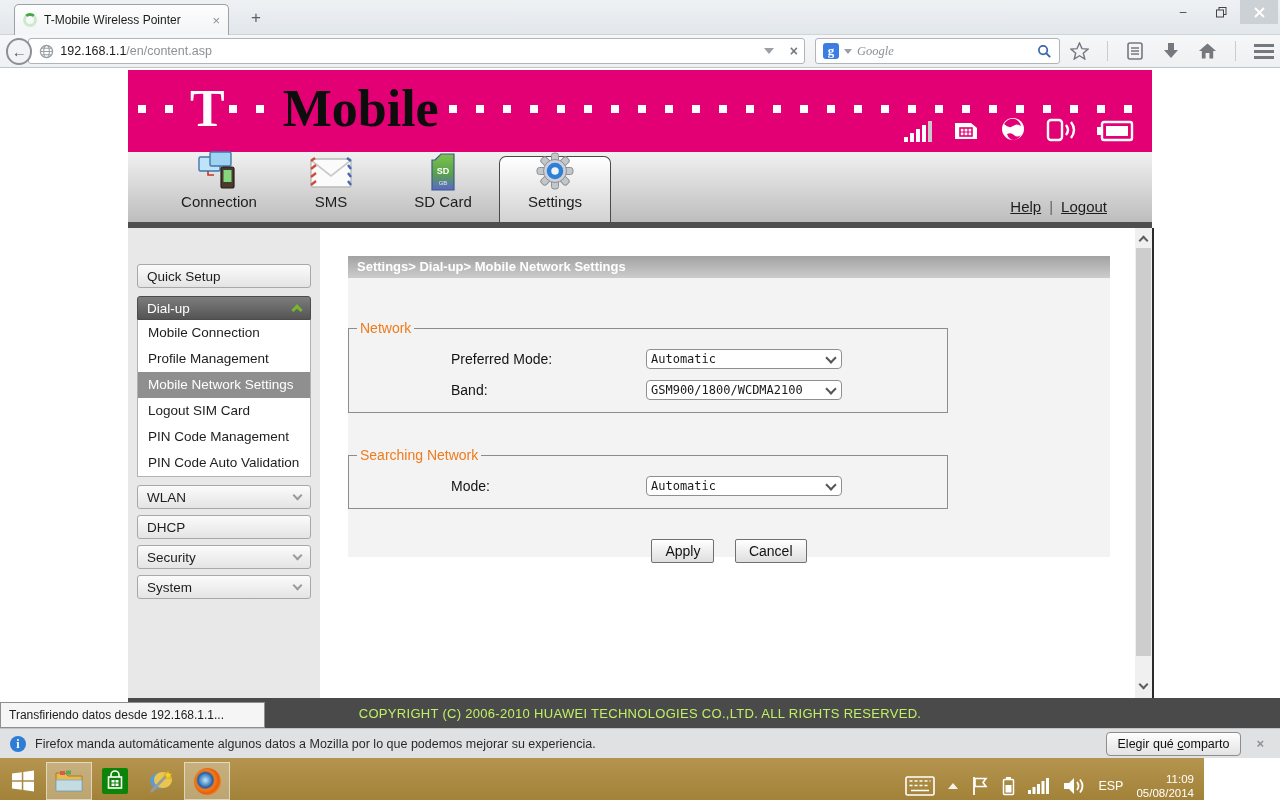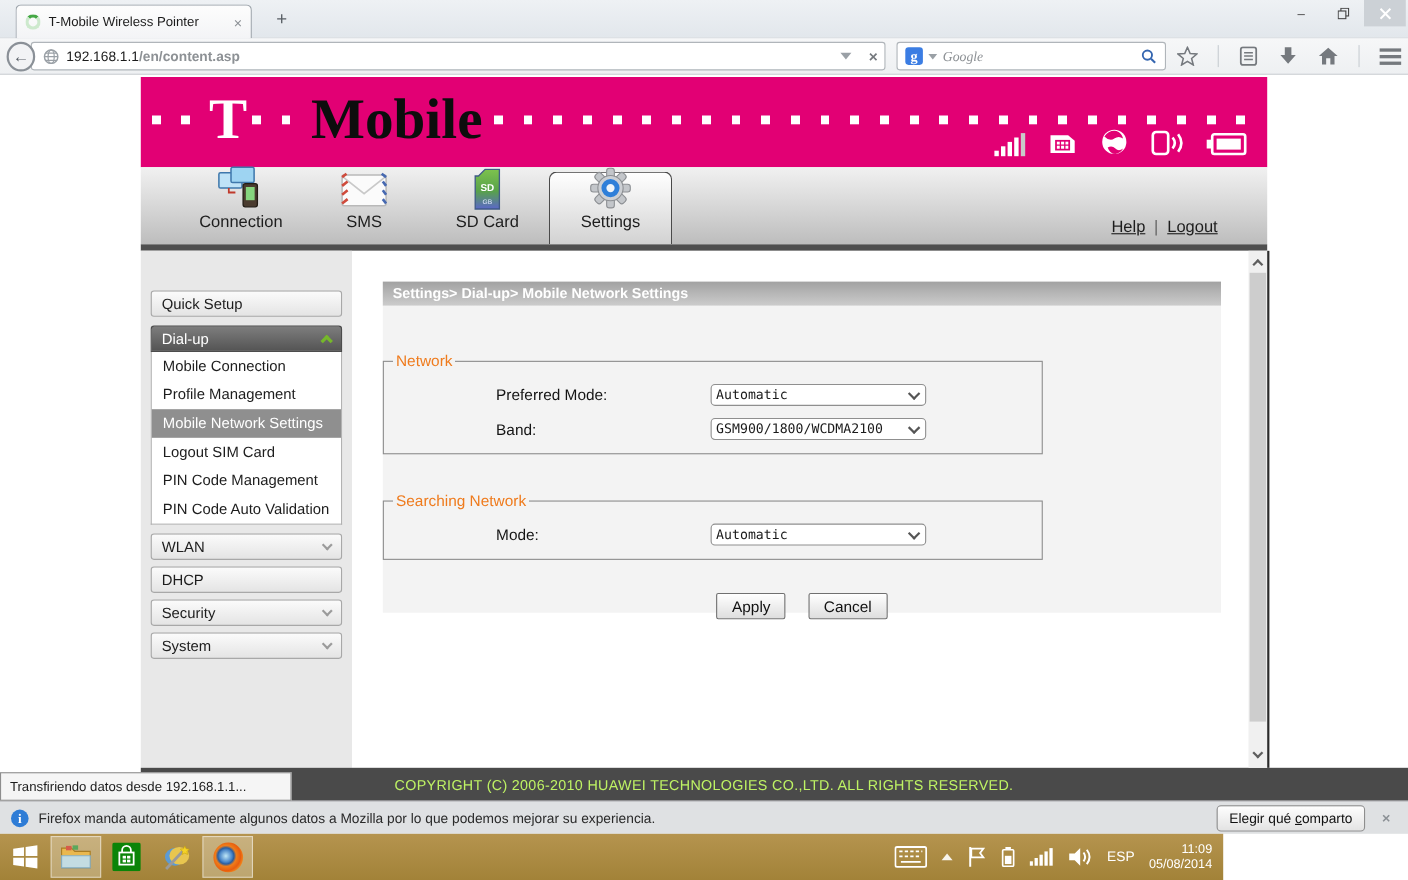--- a/index.html
+++ b/index.html
@@ -22,21 +22,21 @@
 
   #navbar { position:absolute; top:35px; left:0; width:1280px; height:33px;
     background:linear-gradient(180deg,#f6f7f8,#eef0f2); border-bottom:1px solid #bfc4c9;
     display:flex; align-items:center; padding:0 6px; }
   .back-btn { width:27px; height:27px; border-radius:50%; border:2px solid #8a9097; background:#f2f3f5;
     display:flex; align-items:center; justify-content:center; color:#5a6168; font-size:15px; font-weight:bold; z-index:2; }
   .url-field { display:flex; align-items:center; height:26px; background:#fff; border:1px solid #b0b5ba;
     border-radius:3px; margin-left:-4px; width:800px; padding:0 6px 0 10px; gap:6px; }
   .url-text { font-size:12.5px; flex:1; white-space:nowrap; }
   .url-host { color:#1b1b1b; }
-  .url-path { color:#8d9195;font-weight:bold; }
+  .url-path { color:#8d9195; }
   .url-dd { width:0; height:0; border-left:5px solid transparent; border-right:5px solid transparent; border-top:6px solid #9aa0a6; }
   .url-stop { color:#75797e; font-size:14px; font-weight:bold; margin-left:10px; }
   .search-field { display:flex; align-items:center; height:26px; background:#fff; border:1px solid #b0b5ba;
     border-radius:3px; margin-left:10px; width:252px; padding:0 7px; gap:5px; }
   .g-icon { width:16px; height:16px; background:#3b7de3; border-radius:3px; color:#fff;
     font-family:"Liberation Serif",serif; font-weight:bold; font-size:13px; line-height:16px; text-align:center; }
   .mini-dd { width:0; height:0; border-left:4px solid transparent; border-right:4px solid transparent; border-top:5px solid #9aa0a6; }
   .search-ph { flex:1; font-size:12.5px; color:#8d9195; font-style:italic; font-family:"Liberation Serif",serif; }
   .chrome-icons { display:flex; align-items:center; margin-left:10px; gap:18px; color:#75797e; }
   .chrome-icons svg { display:block; }
@@ -132,22 +132,22 @@
     border-top:1px solid #c2c4c6; display:flex; align-items:center; padding:0 10px; gap:9px; }
   .info-icon { width:16px; height:16px; border-radius:50%; background:#2e7cd6; color:#fff;
     font-family:"Liberation Serif",serif; font-weight:bold; font-size:12px; text-align:center; line-height:16px; }
   .notif-text { flex:1; font-size:12.5px; color:#2a2a2a; }
   .notif-btn { font-size:12.5px; color:#111; padding:4px 11px; background:linear-gradient(180deg,#fefefe,#e3e3e3);
     border:1px solid #8e8e8e; border-radius:4px; font-family:"Liberation Sans",sans-serif; }
   .notif-btn u { text-decoration:underline; }
   .notif-close { color:#8b9095; font-weight:bold; font-size:13px; margin:0 6px; }
 
   
-  #taskbar { position:absolute; top:758px; left:0; width:1112px; height:42px;
-    background:linear-gradient(180deg,#b5944f,#a28238); display:flex; align-items:center; }
+  #taskbar { position:absolute; top:758px; left:0; width:1204px; height:42px;
+    background:linear-gradient(180deg,#b5944f,#a28238); display:flex; align-items:flex-end; }
   .tb-btn { height:38px; min-width:46px; display:flex; align-items:center; justify-content:center; margin-top:0; }
   .tb-btn.active { background:rgba(255,255,255,.28); border:1px solid rgba(255,255,255,.5); height:38px; }
   #tray { margin-left:auto; display:flex; align-items:center; gap:13px; padding-right:10px; color:#fff; }
   .tray-text { font-size:12.5px; color:#fff; }
   .clock { text-align:right; font-size:11.5px; line-height:14px; color:#fff; }
   .tb-upchev { width:0; height:0; border-left:5px solid transparent; border-right:5px solid transparent; border-bottom:6px solid #fff; opacity:.9; }
 </style>
 </head>
 <body>
 

